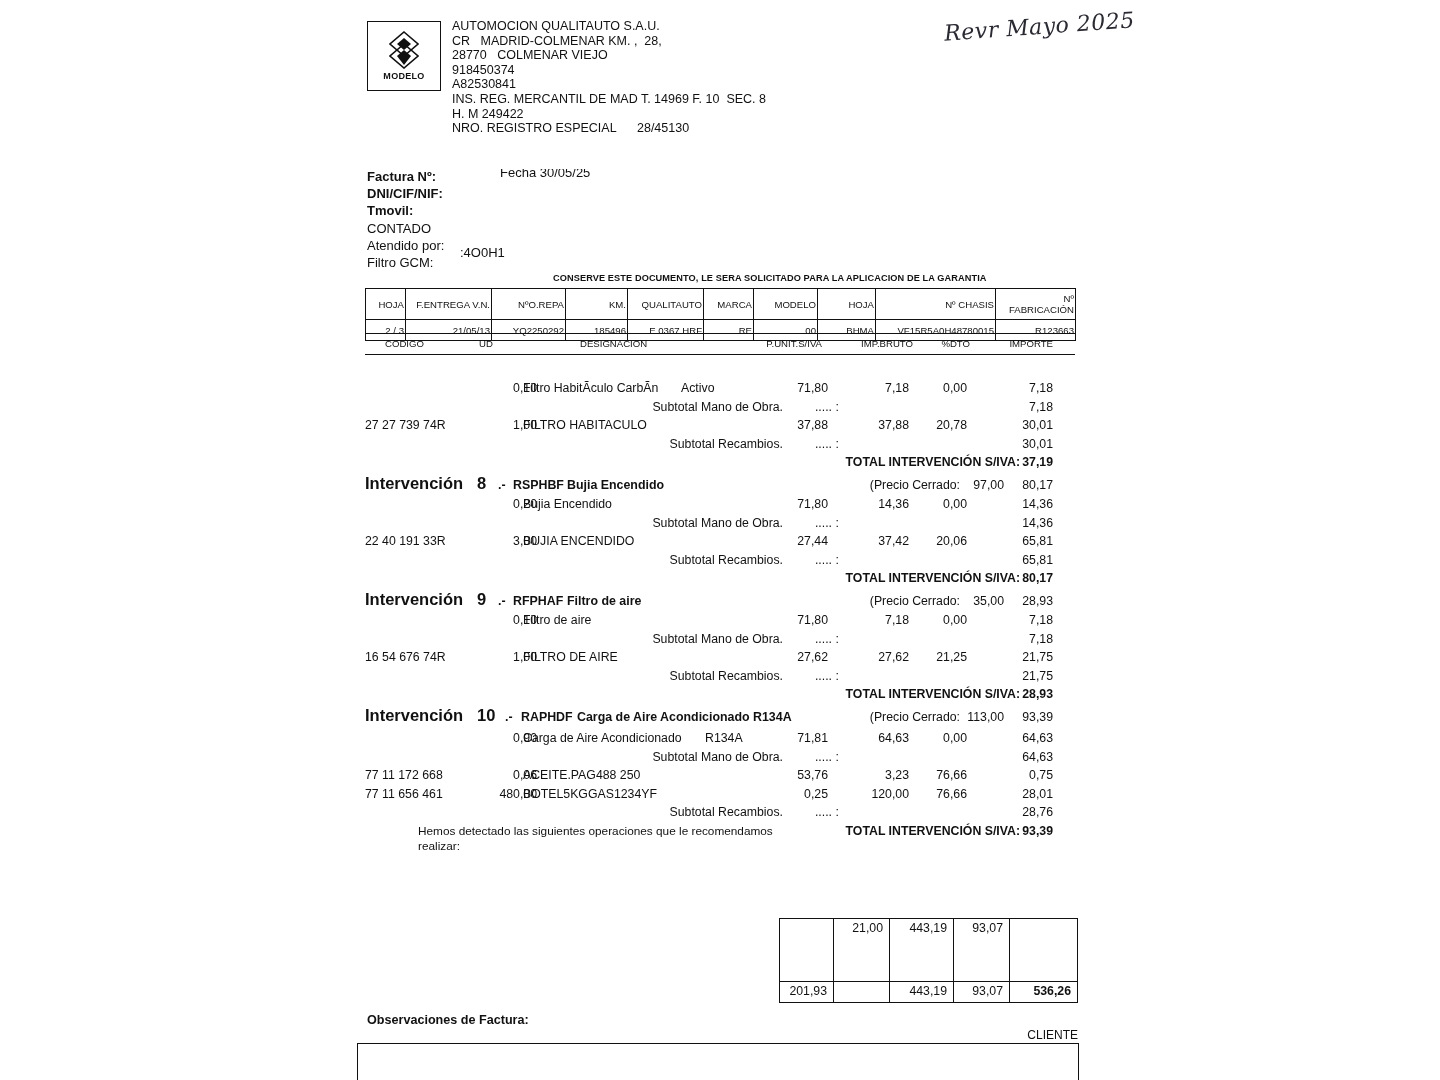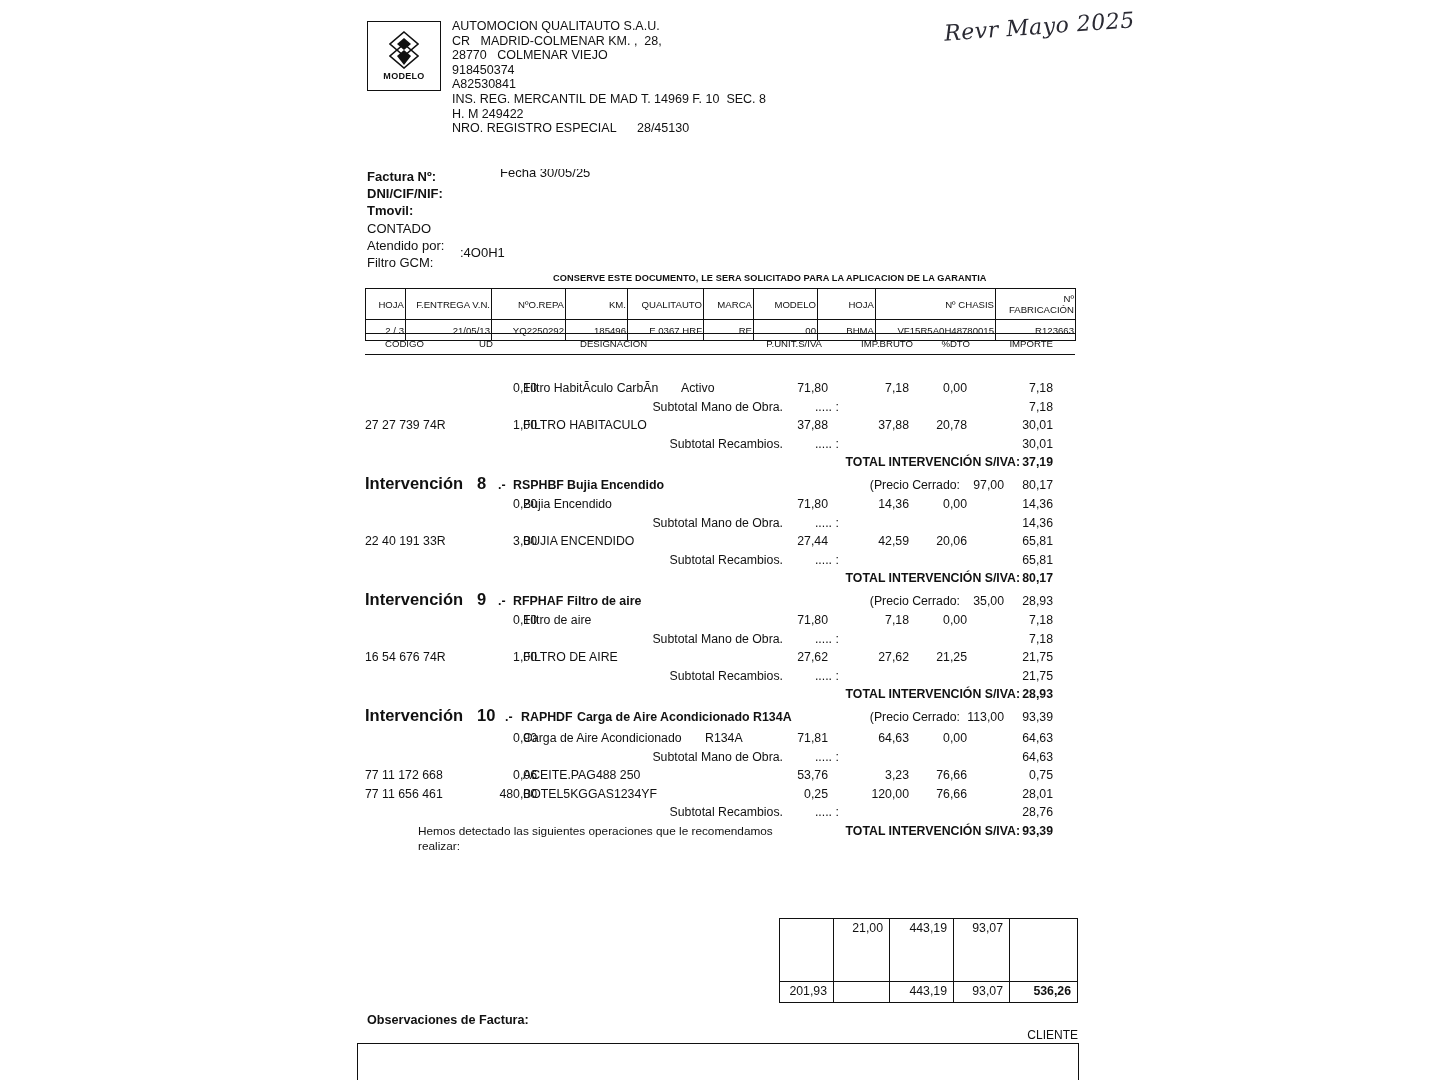--- a/index.html
+++ b/index.html
@@ -351,21 +351,21 @@
       <span class="sub-label">Subtotal Mano de Obra.</span>
       <span class="sub-dots">.....</span>
       <span class="sub-colon">:</span>
       <span class="c-imp">14,36</span>
     </div>
     <div class="line">
       <span class="c-code">22 40 191 33R</span>
       <span class="c-ud">3,00</span>
       <span class="c-desig">BUJIA ENCENDIDO</span>
       <span class="c-punit">27,44</span>
-      <span class="c-bruto">42,59</span>
+      <span class="c-bruto">37,42</span>
       <span class="c-dto">20,06</span>
       <span class="c-imp">65,81</span>
     </div>
     <div class="line">
       <span class="sub-label">Subtotal Recambios.</span>
       <span class="sub-dots">.....</span>
       <span class="sub-colon">:</span>
       <span class="c-imp">65,81</span>
     </div>
     <div class="line">

